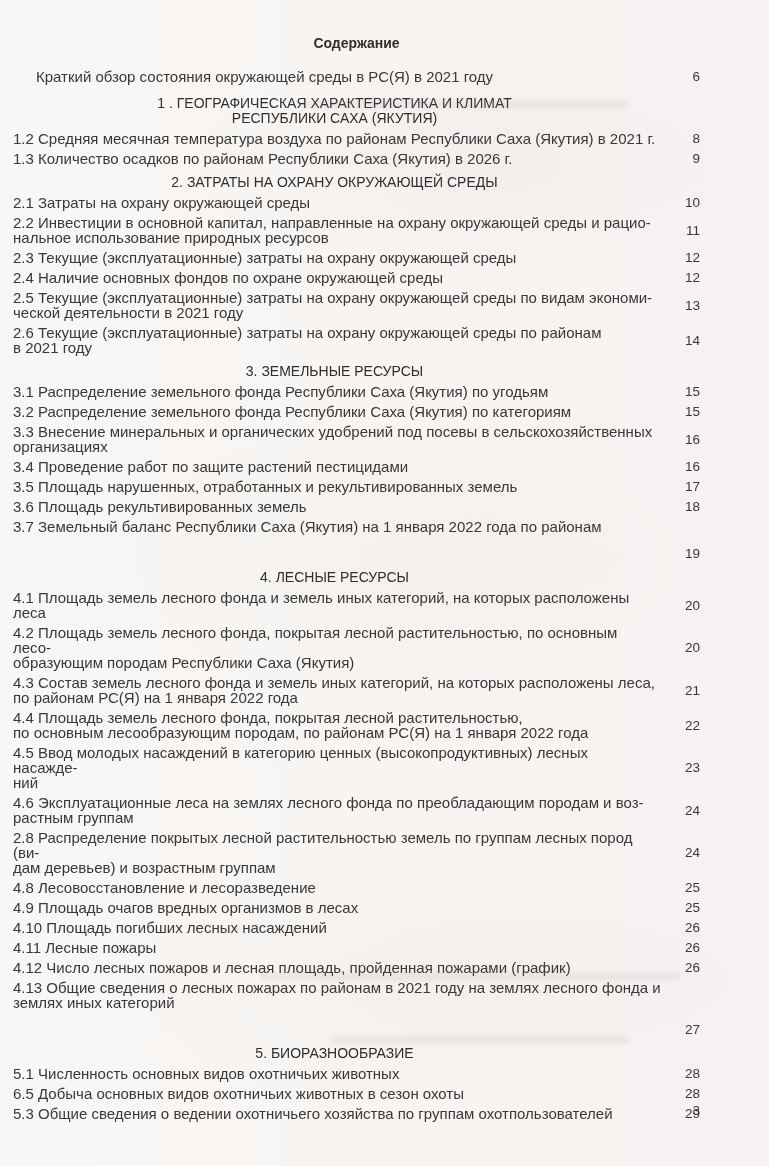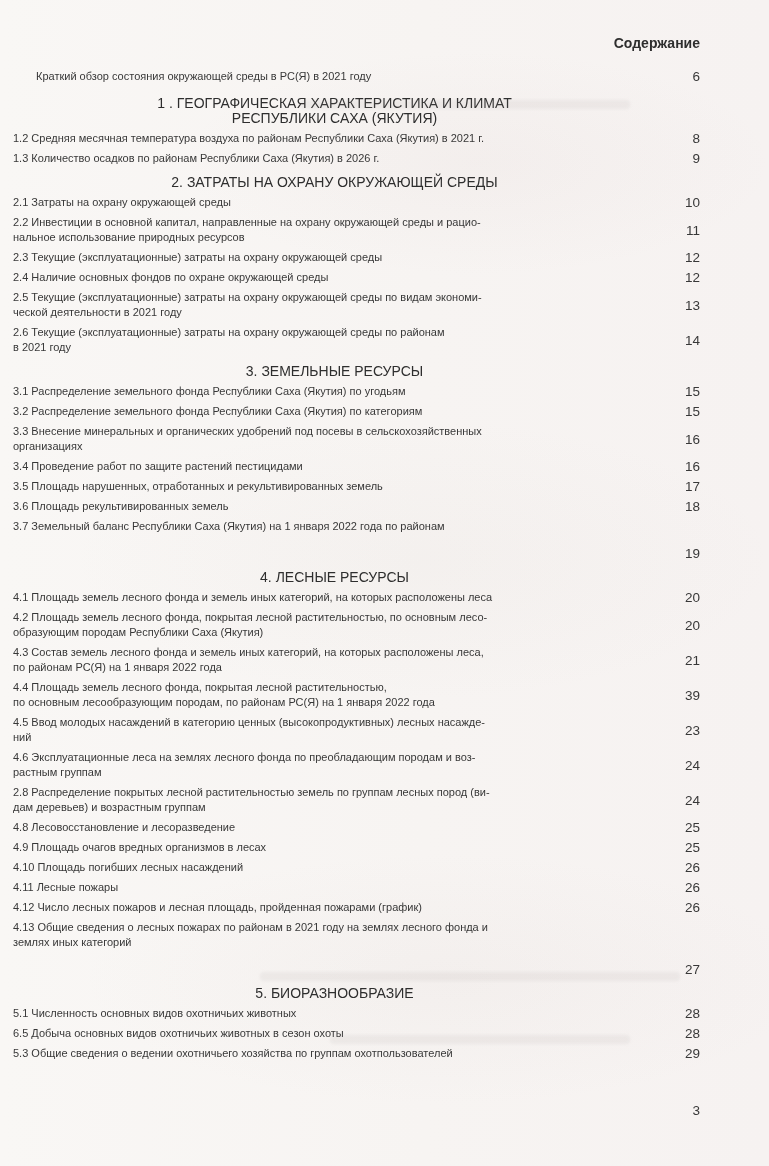--- a/index.html
+++ b/index.html
@@ -19,34 +19,34 @@
       radial-gradient(ellipse 520px 180px at 58% 84%, rgba(205,190,188,0.09), rgba(0,0,0,0) 70%),
       linear-gradient(90deg, #f9f7f5 0%, #f7f4f2 55%, #f6f2f1 100%);
     color: #353535;
     overflow: hidden;
     box-sizing: border-box;
     padding: 36px 69px 0 13px;
   }
   .page-title {
     font-size: 14px;
     font-weight: bold;
-    text-align: right;
+    text-align: center;
     color: #2e2e2e;
     line-height: 15px;
     margin: 0 0 18px 0;
     
   }
   .toc-entry {
     display: flex;
     align-items: center;
     margin-bottom: 5px;
   }
   .toc-entry .entry-label {
     flex: 1 1 auto;
-    font-size: 11px;
+    font-size: 15px;
     line-height: 15px;
     white-space: pre-line;
     color: #383838;
   }
   .toc-entry .entry-page {
     flex: 0 0 44px;
     text-align: right;
     font-size: 13.5px;
     line-height: 15px;
     color: #383838;
@@ -190,21 +190,21 @@
         <div class="entry-page">20</div>
       </div>
       <div class="toc-entry">
         <div class="entry-label">4.3 Состав земель лесного фонда и земель иных категорий, на которых расположены леса,
 по районам РС(Я) на 1 января 2022 года</div>
         <div class="entry-page">21</div>
       </div>
       <div class="toc-entry">
         <div class="entry-label">4.4 Площадь земель лесного фонда, покрытая лесной растительностью,
 по основным лесообразующим породам, по районам РС(Я) на 1 января 2022 года</div>
-        <div class="entry-page">39</div>
+        <div class="entry-page">22</div>
       </div>
       <div class="toc-entry">
         <div class="entry-label">4.5 Ввод молодых насаждений в категорию ценных (высокопродуктивных) лесных насажде-
 ний</div>
         <div class="entry-page">23</div>
       </div>
       <div class="toc-entry">
         <div class="entry-label">4.6 Эксплуатационные леса на землях лесного фонда по преобладающим породам и воз-
 растным группам</div>
         <div class="entry-page">24</div>

